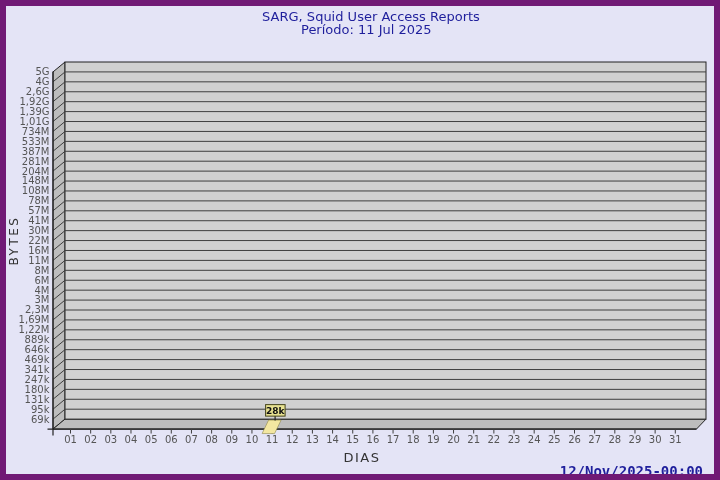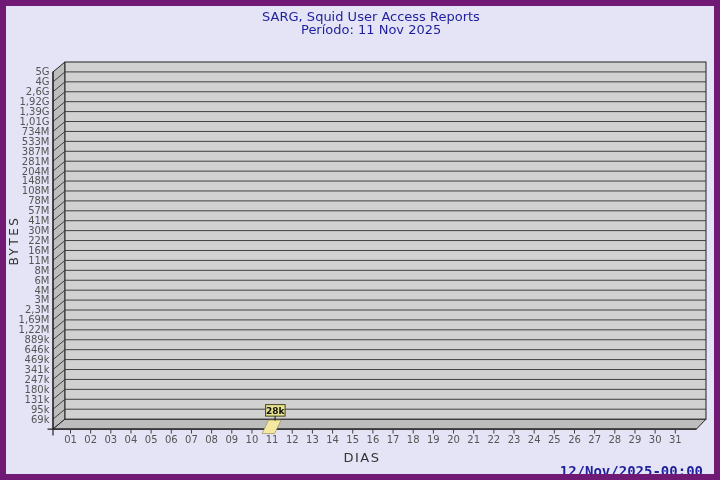--- a/index.html
+++ b/index.html
@@ -18,21 +18,21 @@
     font-family:"DejaVu Sans Mono","Liberation Mono",monospace;
     font-size:14px;font-weight:bold;color:#1f1f9c;white-space:nowrap;
   }
 </style>
 </head>
 <body>
 
 <div class="window">
 
   <div class="hdr-line hdr-title">SARG, Squid User Access Reports</div>
-  <div class="hdr-line hdr-period">Período: 11 Nov 2025</div>
+  <div class="hdr-line hdr-period">Período: 11 Jul 2025</div>
 
   <svg class="chart-svg" width="716" height="476" viewBox="0 0 716 476">
       <polygon points="47,65.92 59,56 59,413.12 47,423.04" fill="#bdbdbd" stroke="#222222" stroke-width="1"></polygon>
       <polygon points="47,423.04 59,413.12 700,413.12 690.5,423.04" fill="#bdbdbd" stroke="#222222" stroke-width="1"></polygon>
       <rect x="59" y="56" width="641" height="357.12" fill="#d1d1d1" stroke="#222222" stroke-width="1"></rect>
       <text x="43.5" y="69.32000000000001" font-family="&quot;DejaVu Sans&quot;,sans-serif" text-anchor="end" font-size="10" fill="#555555">5G</text>
       <line x1="59" y1="65.92" x2="700" y2="65.92" stroke="#3f3f3f" stroke-width="1"></line>
       <line x1="47" y1="75.84" x2="59" y2="65.92" stroke="#3f3f3f" stroke-width="1"></line>
       <text x="43.5" y="79.24000000000001" font-family="&quot;DejaVu Sans&quot;,sans-serif" text-anchor="end" font-size="10" fill="#555555">4G</text>
       <line x1="59" y1="75.84" x2="700" y2="75.84" stroke="#3f3f3f" stroke-width="1"></line>

